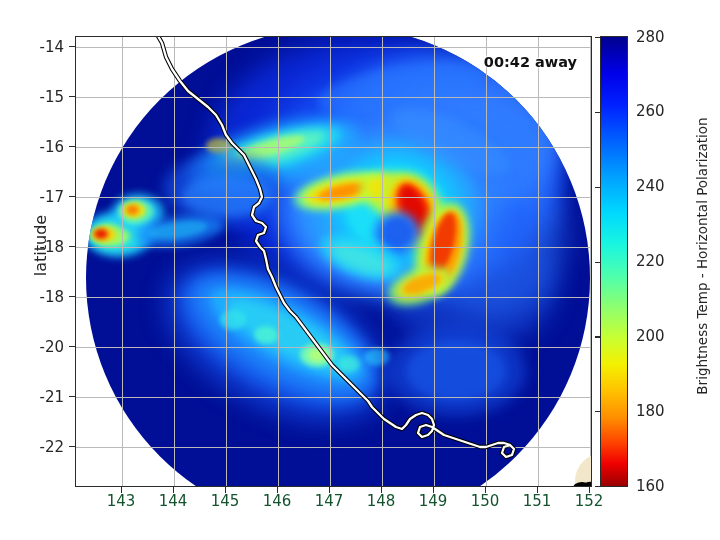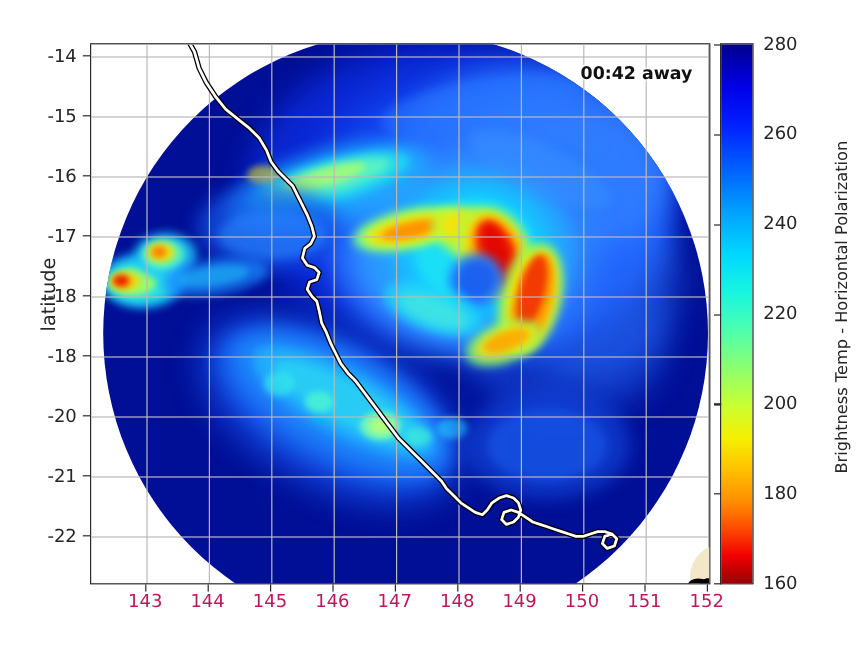--- a/index.html
+++ b/index.html
@@ -38,21 +38,21 @@
   
   .gridline{position:absolute;background:#b9b9b9;}
   .gridline.v{width:1px;top:0;bottom:0;}
   .gridline.h{height:1px;left:0;right:0;}
 
   
   .tick{position:absolute;background:#2b2b2b;}
   .tick.x{width:1.3px;height:6px;}
   .tick.y{height:1.3px;width:6px;}
 
-  .xlab{position:absolute;font-size:15px;color:#be185d;text-align:center;width:60px;}
+  .xlab{position:absolute;font-size:15px;color:#14532d;text-align:center;width:60px;}
   .ylab{position:absolute;font-size:15px;color:#262626;text-align:right;width:46px;}
 
   .axis-title-x{
     position:absolute;left:75px;top:508px;width:517px;text-align:center;
     font-size:16px;color:#262626;
   }
   .axis-title-y{
     position:absolute;left:-20px;top:236px;width:120px;text-align:center;
     font-size:16px;color:#262626;transform:rotate(-90deg);transform-origin:center;
   }

